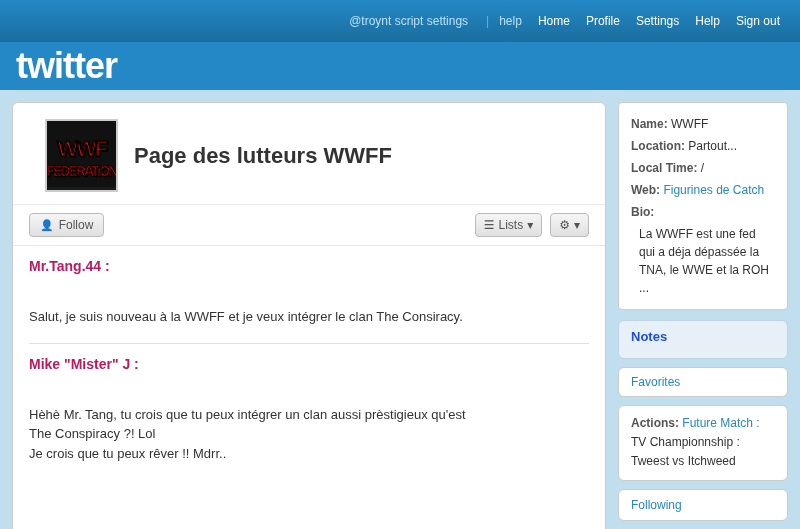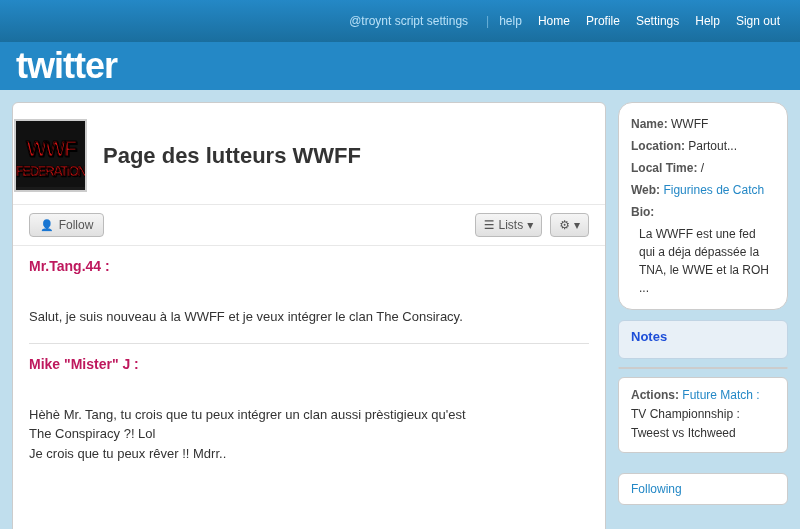--- a/index.html
+++ b/index.html
@@ -80,21 +80,21 @@
       border-radius: 6px;
       flex: 1;
       min-height: 460px;
       padding: 0 0 12px 0;
     }
 
     
     #profile-header {
       display: flex;
       align-items: center;
-      padding: 16px 16px 12px 1px;
+      padding: 16px 16px 12px 32px;
       border-bottom: 1px solid #e8e8e8;
     }
     #avatar-img {
       width: 73px;
       height: 73px;
       background: #1a1a1a;
       border: 2px solid #ccc;
       flex-shrink: 0;
       display: flex;
       align-items: center;
@@ -176,21 +176,21 @@
     }
 
     
     #right-col {
       width: 170px;
       flex-shrink: 0;
     }
     #profile-info-box {
       background: #fff;
       border: 1px solid #ccc;
-      border-radius: 14px;
+      border-radius: 4px;
       padding: 12px;
       margin-bottom: 10px;
     }
     .info-row {
       font-size: 12px;
       color: #333;
       margin-bottom: 4px;
       line-height: 1.5;
     }
     .info-label {
@@ -245,21 +245,21 @@
       background: #ddeeff;
       font-weight: bold;
       color: #1a5a8a;
     }
 
     #actions-box {
       background: #fff;
       border: 1px solid #ccc;
       border-radius: 6px;
       padding: 8px 12px;
-      margin-bottom: 20px;
+      margin-bottom: 8px;
       font-size: 12px;
       color: #333;
       line-height: 1.6;
     }
     .actions-label {
       font-weight: bold;
       color: #555;
     }
     .actions-link {
       color: #2488c6;
@@ -382,20 +382,21 @@
         <span class="info-label">Bio:</span>
       </div>
       <div class="bio-text">La WWFF est une fed qui a déja dépassée la TNA, le WWE et la ROH ...</div>
     </div>
 
     <div id="notes-box">
       <div id="notes-title">Notes</div>
     </div>
 
     <div id="nav-tabs">
+      <div class="nav-tab">Favorites</div>
     </div>
 
     <div id="actions-box">
       <span class="actions-label">Actions:</span>
       <a class="actions-link">Future Match :</a><br>
       <span>TV Championnship : Tweest vs Itchweed</span>
     </div>
 
     <div id="following-box">
       <span>Following</span>

